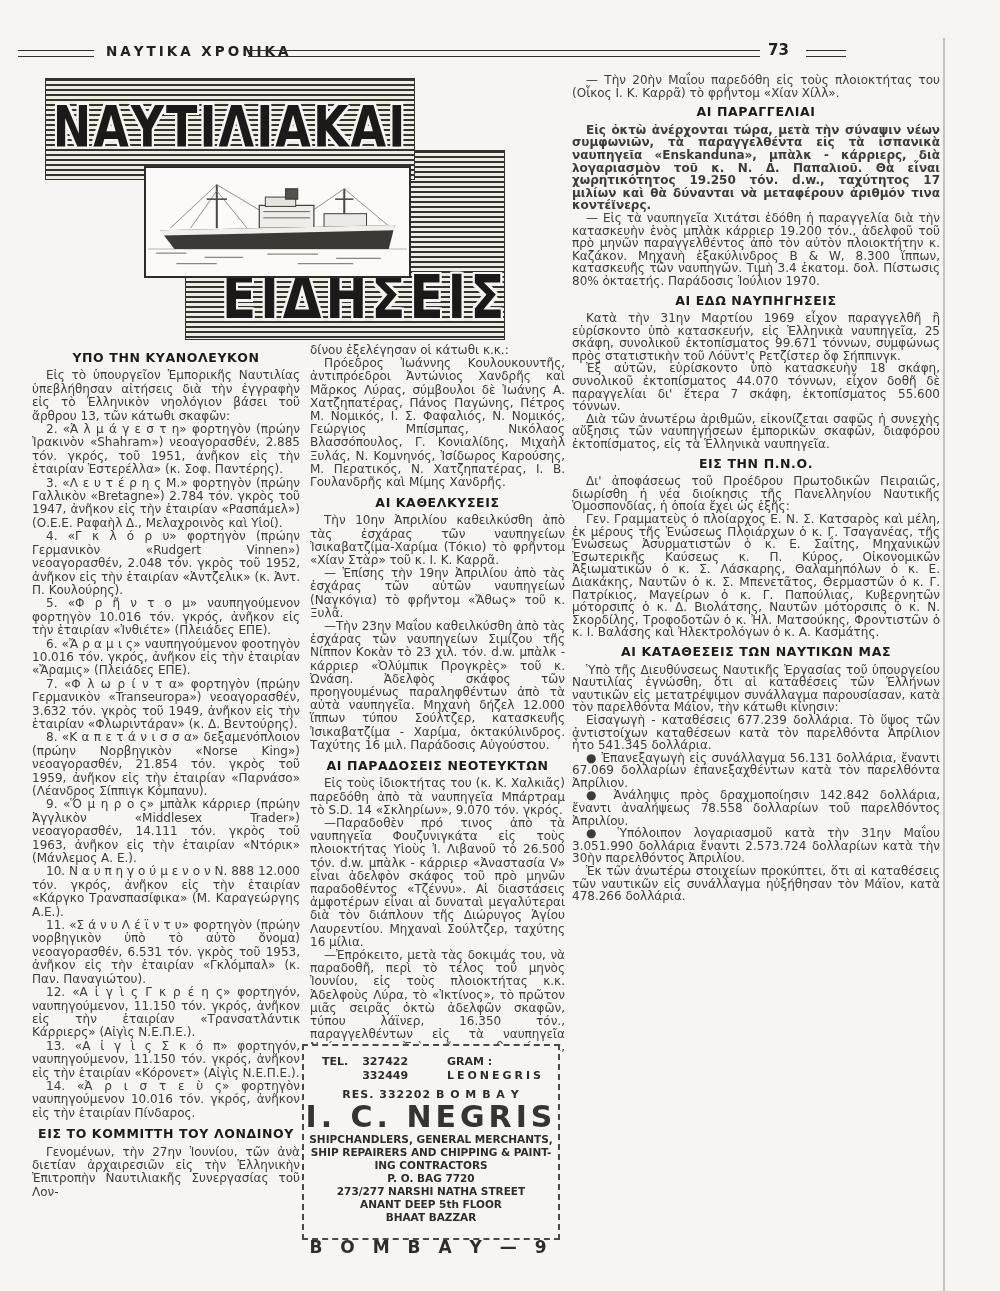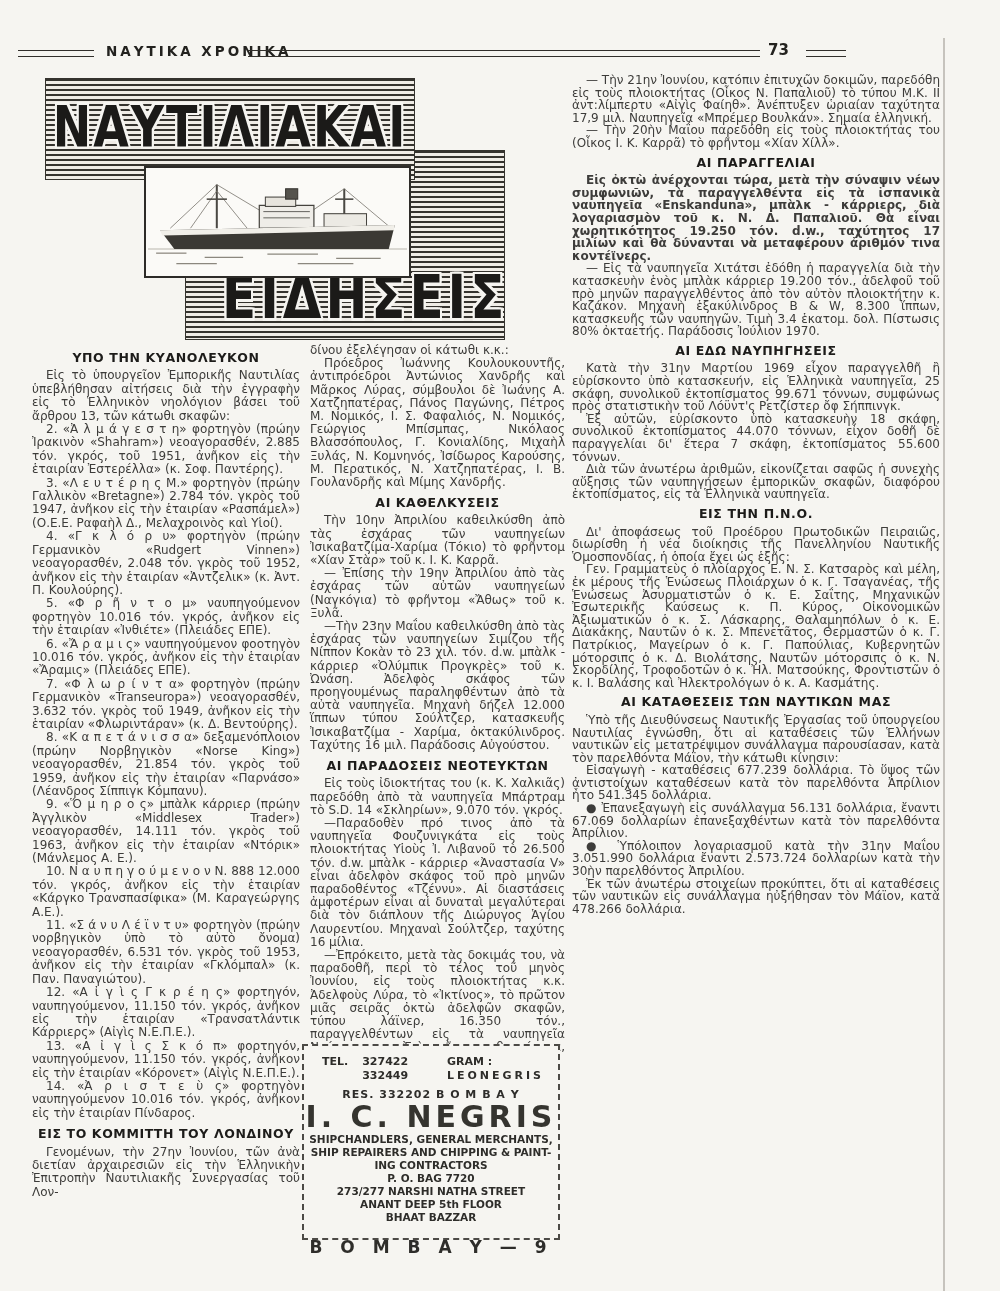--- a/index.html
+++ b/index.html
@@ -128,36 +128,36 @@
       <div class="chead">ΑΙ ΚΑΘΕΛΚΥΣΕΙΣ</div>
       <p class="">Τὴν 10ην Ἀπριλίου καθειλκύσθη ἀπὸ τὰς ἐσχάρας τῶν ναυπηγείων Ἰσικαβατζίμα-Χαρίμα (Τόκιο) τὸ φρῆντομ «Χίαν Στὰρ» τοῦ κ. Ι. Κ. Καρρᾶ.</p>
       <p class="">— Ἐπίσης τὴν 19ην Ἀπριλίου ἀπὸ τὰς ἐσχάρας τῶν αὐτῶν ναυπηγείων (Ναγκόγια) τὸ φρῆντομ «Ἄθως» τοῦ κ. Ξυλᾶ.</p>
       <p class="">—Τὴν 23ην Μαΐου καθειλκύσθη ἀπὸ τὰς ἐσχάρας τῶν ναυπηγείων Σιμίζου τῆς Νίππον Κοκὰν τὸ 23 χιλ. τόν. d.w. μπὰλκ - κάρριερ «Ὀλύμπικ Προγκρὲς» τοῦ κ. Ὠνάση. Ἀδελφὸς σκάφος τῶν προηγουμένως παραληφθέντων ἀπὸ τὰ αὐτὰ ναυπηγεῖα. Μηχανὴ δήζελ 12.000 ἵππων τύπου Σούλτζερ, κατασκευῆς Ἰσικαβατζίμα - Χαρίμα, ὀκτακύλινδρος. Ταχύτης 16 μιλ. Παράδοσις Αὐγούστου.</p>
       <div class="chead">ΑΙ ΠΑΡΑΔΟΣΕΙΣ ΝΕΟΤΕΥΚΤΩΝ</div>
       <p class="">Εἰς τοὺς ἰδιοκτήτας του (κ. Κ. Χαλκιᾶς) παρεδόθη ἀπὸ τὰ ναυπηγεῖα Μπάρτραμ τὸ S.D. 14 «Σκληρίων», 9.070 τόν. γκρός.</p>
       <p class="">—Παραδοθὲν πρό τινος ἀπὸ τὰ ναυπηγεῖα Φουζυνιγκάτα εἰς τοὺς πλοιοκτήτας Υἱοὺς Ἰ. Λιβανοῦ τὸ 26.500 τόν. d.w. μπὰλκ - κάρριερ «Ἀναστασία V» εἶναι ἀδελφὸν σκάφος τοῦ πρὸ μηνῶν παραδοθέντος «Τζέννυ». Αἱ διαστάσεις ἀμφοτέρων εἶναι αἱ δυναταὶ μεγαλύτεραι διὰ τὸν διάπλουν τῆς Διώρυγος Ἁγίου Λαυρεντίου. Μηχαναὶ Σούλτζερ, ταχύτης 16 μίλια.</p>
       <p class="">—Ἐπρόκειτο, μετὰ τὰς δοκιμάς του, νὰ παραδοθῆ, περὶ τὸ τέλος τοῦ μηνὸς Ἰουνίου, εἰς τοὺς πλοιοκτήτας κ.κ. Ἀδελφοὺς Λύρα, τὸ «Ἰκτίνος», τὸ πρῶτον μιᾶς σειρᾶς ὀκτὼ ἀδελφῶν σκαφῶν, τύπου λάϊνερ, 16.350 τόν., παραγγελθέντων εἰς τὰ ναυπηγεῖα Ντότσφορντ. Ἐπὶ μῆνα καθυστέρησε, λόγω ἀπεργίας, ἡ παράδοσις.</p>
     </div>
   <div id="col3" class="col">
-      <p class="">— Τὴν 21ην Ἰουνίου, κατόπιν ἐπιτυχῶν δοκιμῶν, παρεδόθη εἰς τοὺς πλοιοκτήτας (Οἶκος Ν. Παπαλιοῦ) τὸ τύπου Μ.Κ. ΙΙ ἀντ:λίμπερτυ «Αἰγὶς Φαίηθ». Ἀνέπτυξεν ὡριαίαν ταχύτητα 17,9 μιλ. Ναυπηγεῖα «Μπρέμερ Βουλκάν». Σημαία ἑλληνική.</p>
       <p class="">— Τὴν 20ὴν Μαΐου παρεδόθη εἰς τοὺς πλοιοκτήτας του (Οἶκος Ι. Κ. Καρρᾶ) τὸ φρῆντομ «Χίαν Χίλλ».</p>
       <div class="chead">ΑΙ ΠΑΡΑΓΓΕΛΙΑΙ</div>
       <p class=" bold">Εἰς ὀκτὼ ἀνέρχονται τώρα, μετὰ τὴν σύναψιν νέων συμφωνιῶν, τὰ παραγγελθέντα εἰς τὰ ἱσπανικὰ ναυπηγεῖα «Enskanduna», μπὰλκ - κάρριερς, διὰ λογαριασμὸν τοῦ κ. Ν. Δ. Παπαλιοῦ. Θὰ εἶναι χωρητικότητος 19.250 τόν. d.w., ταχύτητος 17 μιλίων καὶ θὰ δύνανται νὰ μεταφέρουν ἀριθμόν τινα κοντέϊνερς.</p>
       <p class="">— Εἰς τὰ ναυπηγεῖα Χιτάτσι ἐδόθη ἡ παραγγελία διὰ τὴν κατασκευὴν ἑνὸς μπλὰκ κάρριερ 19.200 τόν., ἀδελφοῦ τοῦ πρὸ μηνῶν παραγγελθέντος ἀπὸ τὸν αὐτὸν πλοιοκτήτην κ. Καζάκον. Μηχανὴ ἑξακύλινδρος Β &amp; W, 8.300 ἵππων, κατασκευῆς τῶν ναυπηγῶν. Τιμὴ 3.4 ἑκατομ. δολ. Πίστωσις 80% ὀκταετής. Παράδοσις Ἰούλιον 1970.</p>
       <div class="chead">ΑΙ ΕΔΩ ΝΑΥΠΗΓΗΣΕΙΣ</div>
       <p class="">Κατὰ τὴν 31ην Μαρτίου 1969 εἶχον παραγγελθῆ ἢ εὑρίσκοντο ὑπὸ κατασκευήν, εἰς Ἑλληνικὰ ναυπηγεῖα, 25 σκάφη, συνολικοῦ ἐκτοπίσματος 99.671 τόννων, συμφώνως πρὸς στατιστικὴν τοῦ Λόϋντ'ς Ρετζίστερ ὄφ Σήππινγκ.</p>
       <p class="">Ἐξ αὐτῶν, εὑρίσκοντο ὑπὸ κατασκευὴν 18 σκάφη, συνολικοῦ ἐκτοπίσματος 44.070 τόννων, εἶχον δοθῆ δὲ παραγγελίαι δι' ἕτερα 7 σκάφη, ἐκτοπίσματος 55.600 τόννων.</p>
       <p class="">Διὰ τῶν ἀνωτέρω ἀριθμῶν, εἰκονίζεται σαφῶς ἡ συνεχὴς αὔξησις τῶν ναυπηγήσεων ἐμπορικῶν σκαφῶν, διαφόρου ἐκτοπίσματος, εἰς τὰ Ἑλληνικὰ ναυπηγεῖα.</p>
       <div class="chead">ΕΙΣ ΤΗΝ Π.Ν.Ο.</div>
       <p class="">Δι' ἀποφάσεως τοῦ Προέδρου Πρωτοδικῶν Πειραιῶς, διωρίσθη ἡ νέα διοίκησις τῆς Πανελληνίου Ναυτικῆς Ὁμοσπονδίας, ἡ ὁποία ἔχει ὡς ἑξῆς:</p>
       <p class="">Γεν. Γραμματεὺς ὁ πλοίαρχος Ε. Ν. Σ. Κατσαρὸς καὶ μέλη, ἐκ μέρους τῆς Ἑνώσεως Πλοιάρχων ὁ κ. Γ. Τσαγανέας, τῆς Ἑνώσεως Ἀσυρματιστῶν ὁ κ. Ε. Σαΐτης, Μηχανικῶν Ἐσωτερικῆς Καύσεως κ. Π. Κύρος, Οἰκονομικῶν Ἀξιωματικῶν ὁ κ. Σ. Λάσκαρης, Θαλαμηπόλων ὁ κ. Ε. Διακάκης, Ναυτῶν ὁ κ. Σ. Μπενετᾶτος, Θερμαστῶν ὁ κ. Γ. Πατρίκιος, Μαγείρων ὁ κ. Γ. Παπούλιας, Κυβερνητῶν μότορσιπς ὁ κ. Δ. Βιολάτσης, Ναυτῶν μότορσιπς ὁ κ. Ν. Σκορδίλης, Τροφοδοτῶν ὁ κ. Ἠλ. Ματσούκης, Φροντιστῶν ὁ κ. Ι. Βαλάσης καὶ Ἠλεκτρολόγων ὁ κ. Α. Κασμάτης.</p>
       <div class="chead">ΑΙ ΚΑΤΑΘΕΣΕΙΣ ΤΩΝ ΝΑΥΤΙΚΩΝ ΜΑΣ</div>
       <p class="">Ὑπὸ τῆς Διευθύνσεως Ναυτικῆς Ἐργασίας τοῦ ὑπουργείου Ναυτιλίας ἐγνώσθη, ὅτι αἱ καταθέσεις τῶν Ἑλλήνων ναυτικῶν εἰς μετατρέψιμον συνάλλαγμα παρουσίασαν, κατὰ τὸν παρελθόντα Μάϊον, τὴν κάτωθι κίνησιν:</p>
       <p class="">Εἰσαγωγὴ - καταθέσεις 677.239 δολλάρια. Τὸ ὕψος τῶν ἀντιστοίχων καταθέσεων κατὰ τὸν παρελθόντα Ἀπρίλιον ἦτο 541.345 δολλάρια.</p>
       <p class="">● Ἐπανεξαγωγὴ εἰς συνάλλαγμα 56.131 δολλάρια, ἔναντι 67.069 δολλαρίων ἐπανεξαχθέντων κατὰ τὸν παρελθόντα Ἀπρίλιον.</p>
+      <p class="">● Ἀνάληψις πρὸς δραχμοποίησιν 142.842 δολλάρια, ἔναντι ἀναλήψεως 78.558 δολλαρίων τοῦ παρελθόντος Ἀπριλίου.</p>
       <p class="">● Ὑπόλοιπον λογαριασμοῦ κατὰ τὴν 31ην Μαΐου 3.051.990 δολλάρια ἔναντι 2.573.724 δολλαρίων κατὰ τὴν 30ὴν παρελθόντος Ἀπριλίου.</p>
       <p class="">Ἐκ τῶν ἀνωτέρω στοιχείων προκύπτει, ὅτι αἱ καταθέσεις τῶν ναυτικῶν εἰς συνάλλαγμα ηὐξήθησαν τὸν Μάϊον, κατὰ 478.266 δολλάρια.</p>
     </div>
 
   <div class="ad">
     <div class="ad-row">
       <div class="ad-tel">
         <div>TEL.</div>
         <div class="ad-tel-nums">
           <div>327422</div>

